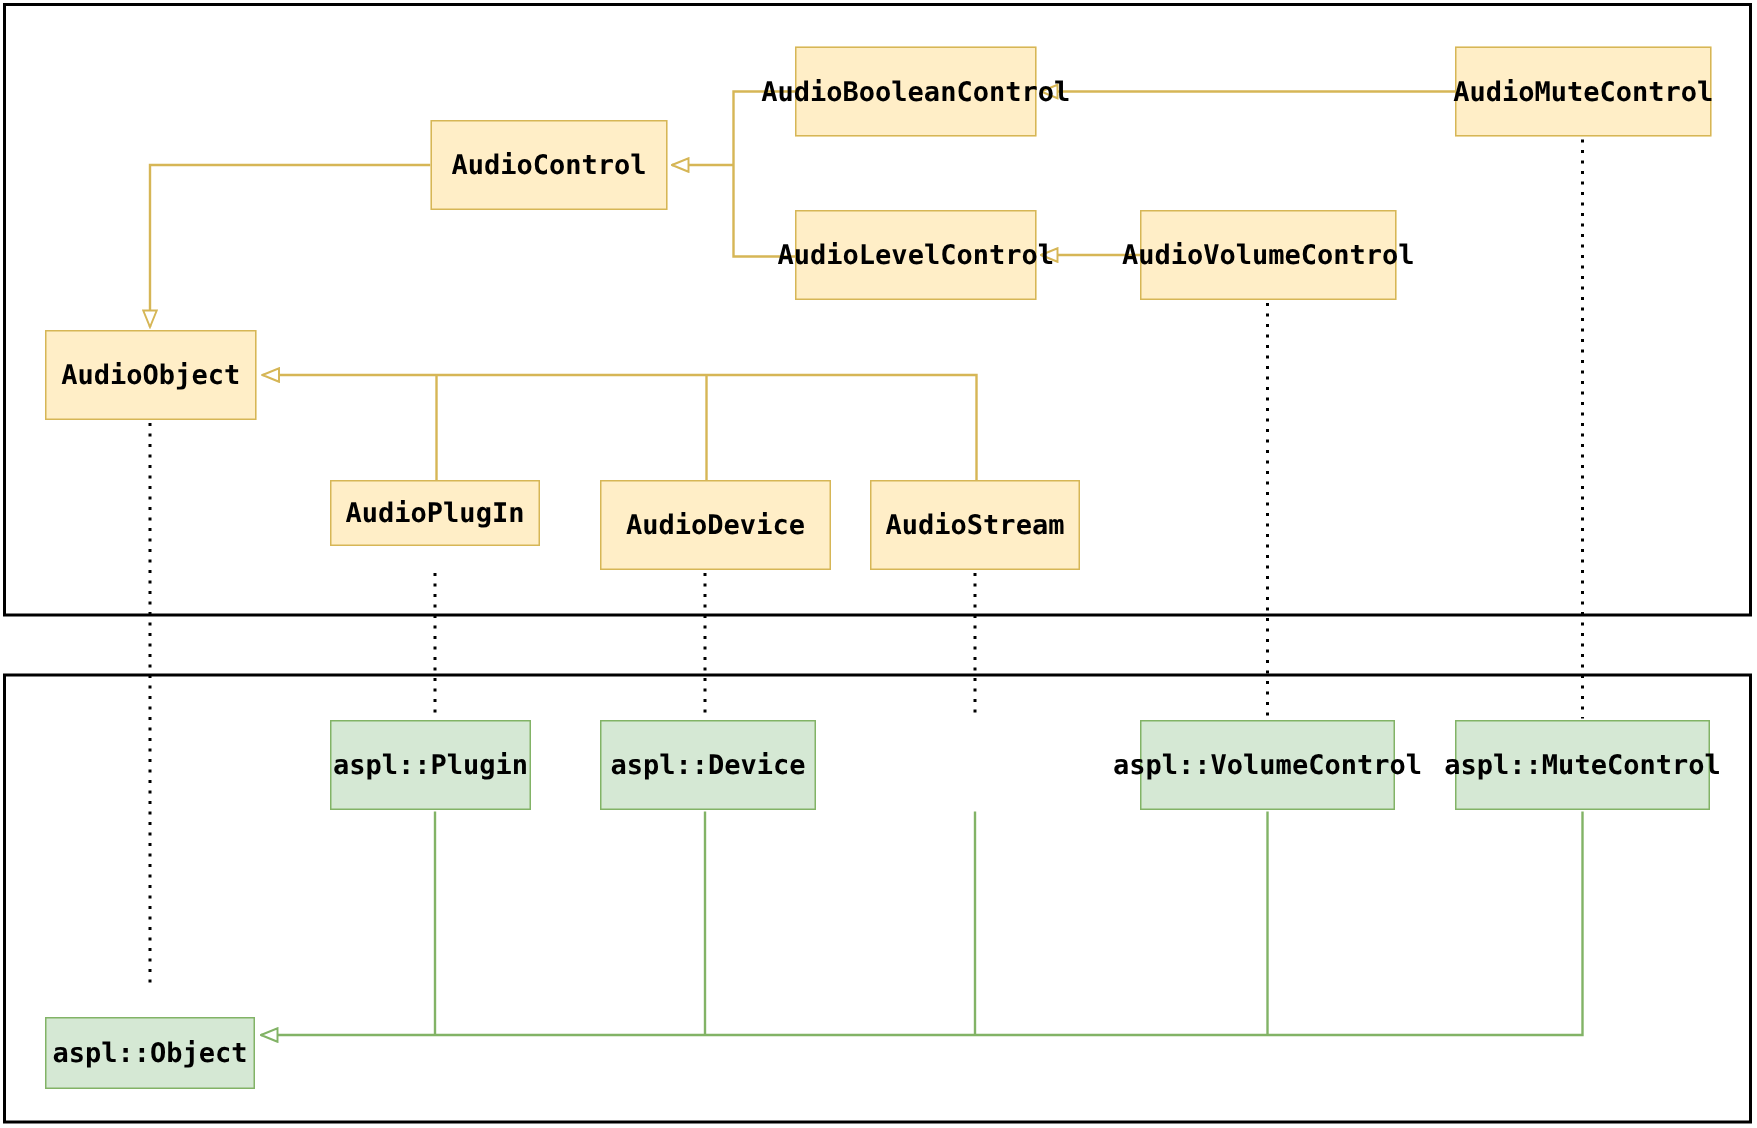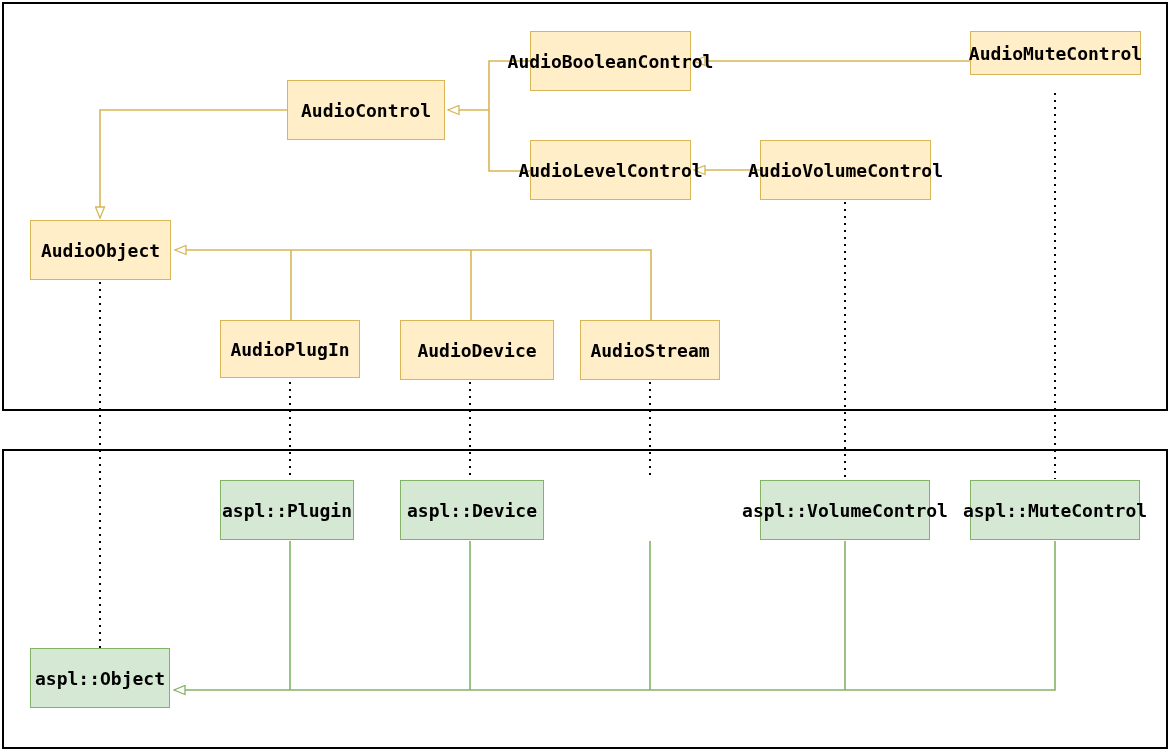--- a/index.html
+++ b/index.html
@@ -94,28 +94,28 @@
     <path class="edge-dot" d="M 1055 93 L 1055 479"></path>
 
     <path class="edge-as" d="M 290 541 L 290 690"></path>
     <path class="edge-as" d="M 470 541 L 470 690"></path>
     <path class="edge-as" d="M 650 541 L 650 690"></path>
     <path class="edge-as" d="M 845 541 L 845 690"></path>
     <path class="edge-as" d="M 1055 541 L 1055 690 L 174 690" marker-end="url(#tri-as)"></path>
   </svg>
 
   <div class="node ca" style="left:530px; top:31px; width:161px; height:60px">AudioBooleanControl</div>
-  <div class="node ca" style="left:970px; top:31px; width:171px; height:44px">AudioMuteControl</div>
+  <div class="node ca" style="left:970px; top:31px; width:171px; height:60px">AudioMuteControl</div>
   <div class="node ca" style="left:287px; top:80px; width:158px; height:60px">AudioControl</div>
   <div class="node ca" style="left:530px; top:140px; width:161px; height:60px">AudioLevelControl</div>
   <div class="node ca" style="left:760px; top:140px; width:171px; height:60px">AudioVolumeControl</div>
   <div class="node ca" style="left:30px; top:220px; width:141px; height:60px">AudioObject</div>
-  <div class="node ca" style="left:220px; top:320px; width:140px; height:58px">AudioPlugIn</div>
+  <div class="node ca" style="left:220px; top:320px; width:140px; height:44px">AudioPlugIn</div>
   <div class="node ca" style="left:400px; top:320px; width:154px; height:60px">AudioDevice</div>
   <div class="node ca" style="left:580px; top:320px; width:140px; height:60px">AudioStream</div>
 
   <div class="node as" style="left:220px; top:480px; width:134px; height:60px">aspl::Plugin</div>
   <div class="node as" style="left:400px; top:480px; width:144px; height:60px">aspl::Device</div>
   <div class="node as" style="left:970px; top:480px; width:170px; height:60px">aspl::MuteControl</div>
   <div class="node as" style="left:760px; top:480px; width:170px; height:60px">aspl::VolumeControl</div>
-  <div class="node as" style="left:30px; top:648px; width:140px; height:60px">aspl::Object</div>
+  <div class="node as" style="left:30px; top:678px; width:140px; height:48px">aspl::Object</div>
 
 </div>
 
 </body></html>

